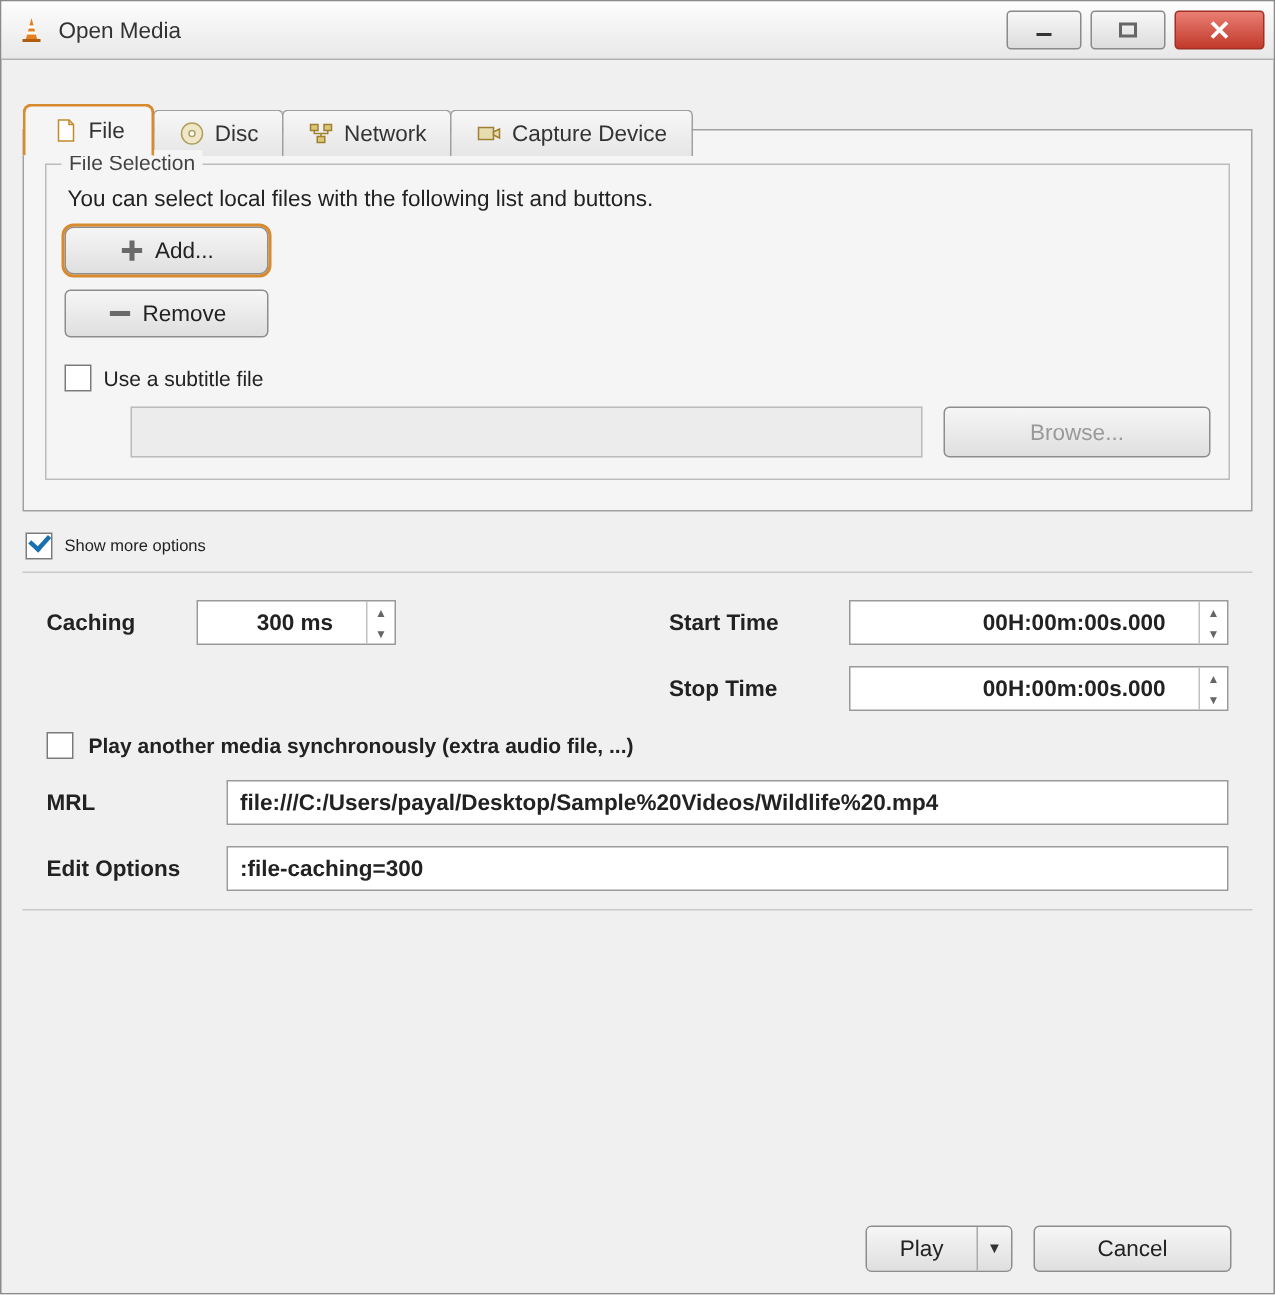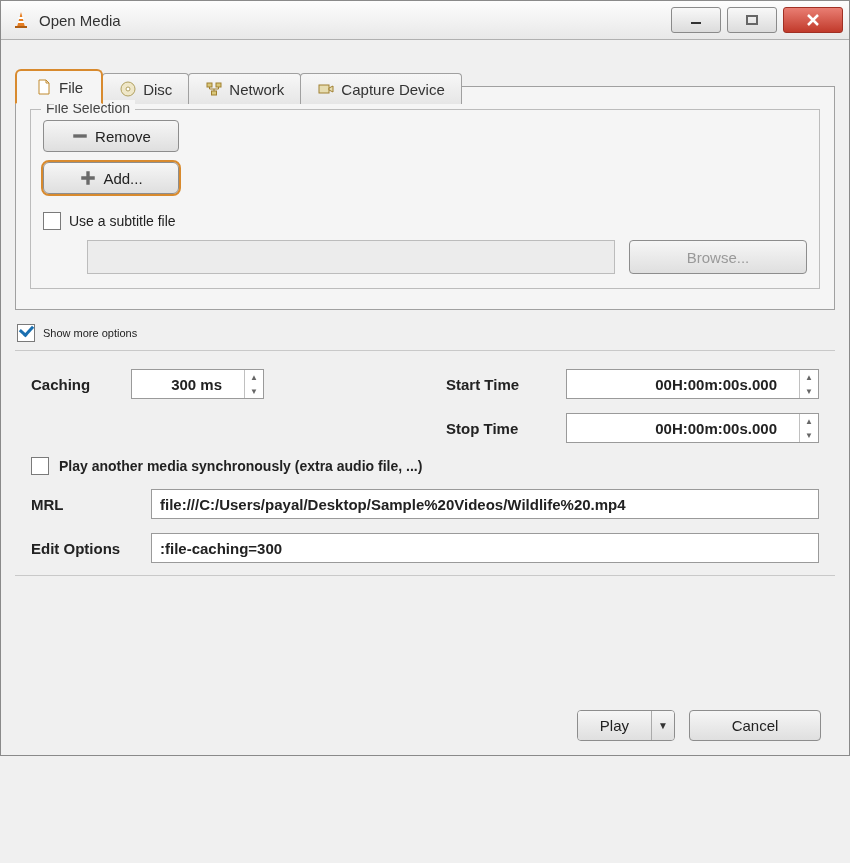--- a/index.html
+++ b/index.html
@@ -1,16 +1,16 @@
 <!DOCTYPE html>
 <html><head>
 <meta charset="utf-8">
 <style>
   html,body{margin:0;padding:0;font-family:Tahoma,Segoe UI,Arial,sans-serif;font-size:14px;color:#222;background:#f0f0f0;}
-  .window{width:850px;height:756px;box-sizing:border-box;border:1px solid #8a8a8a;background:#f0f0f0;display:flex;flex-direction:column;}
+  .window{width:850px;height:863px;box-sizing:border-box;border:1px solid #8a8a8a;background:#f0f0f0;display:flex;flex-direction:column;}
   
   .title-bar{height:38px;background:linear-gradient(#fdfdfd,#e8e8e8);border-bottom:1px solid #b0b0b0;display:flex;align-items:center;padding:0 6px;}
   .app-icon{width:20px;height:20px;margin:0 8px 0 4px;}
   .title-text{font-size:15px;color:#333;}
   .win-controls{margin-left:auto;display:flex;gap:6px;}
   .win-btn{width:48px;height:24px;border:1px solid #8a8a8a;border-radius:3px;background:linear-gradient(#f8f8f8,#dcdcdc);display:flex;align-items:center;justify-content:center;}
   .win-btn.close{background:linear-gradient(#e97e73,#c13a2b);border-color:#a03024;width:58px;}
   .win-btn.close svg path{stroke:#fff;}
   
   .body{flex:1;padding:8px 14px 14px 14px;display:flex;flex-direction:column;}
@@ -130,38 +130,39 @@
               <path d="M12 8l4-2v6l-4-2z" fill="#e6dcb0" stroke="#a08030"></path>
             </svg>
         </span>
         <span>Capture Device</span>
       </div>
     </div>
 
     <div class="panel">
       <div class="fieldset">
         <span class="fieldset-legend">File Selection</span>
+        <div class="hint">You can select local files with the following list and buttons.</div>
         <div class="file-area">
           <div class="file-btns">
+            <div class="btn highlight">
+              <span class="icon-slot">
+                <svg viewBox="0 0 16 16">
+                    <path d="M8 2v12M2 8h12" stroke="#6a6a6a" stroke-width="3"></path>
+                  </svg>
+              </span>
+              <span>Add...</span>
+            </div>
             <div class="btn">
               <span class="icon-slot">
                 <svg viewBox="0 0 16 16">
                     <path d="M2 8h12" stroke="#6a6a6a" stroke-width="3"></path>
                   </svg>
               </span>
               <span>Remove</span>
             </div>
-            <div class="btn highlight">
-              <span class="icon-slot">
-                <svg viewBox="0 0 16 16">
-                    <path d="M8 2v12M2 8h12" stroke="#6a6a6a" stroke-width="3"></path>
-                  </svg>
-              </span>
-              <span>Add...</span>
-            </div>
           </div>
         </div>
 
         <div class="sub-row">
           <span class="chk"></span>
           <span>Use a subtitle file</span>
         </div>
         <div class="sub-line">
           <div class="sub-input"></div>
           <div class="btn disabled" style="width:156px;">

